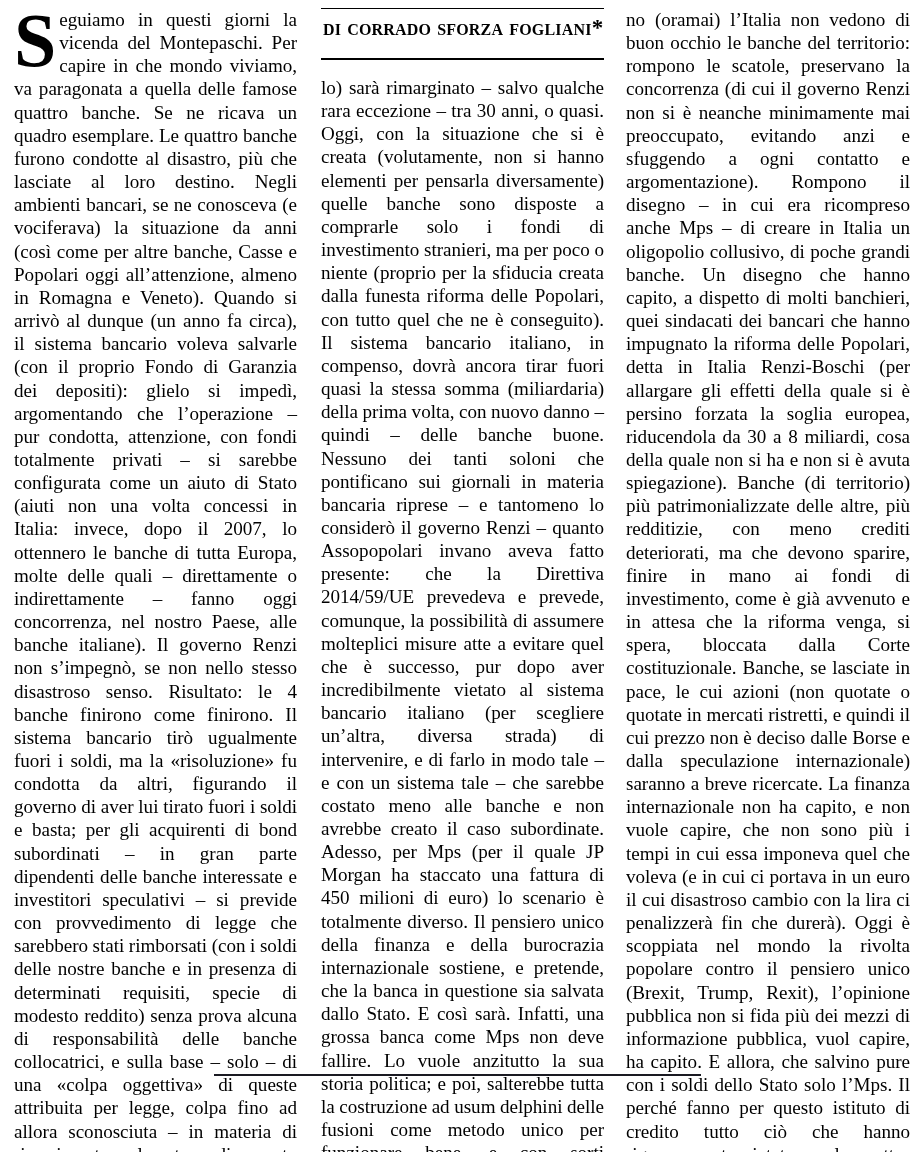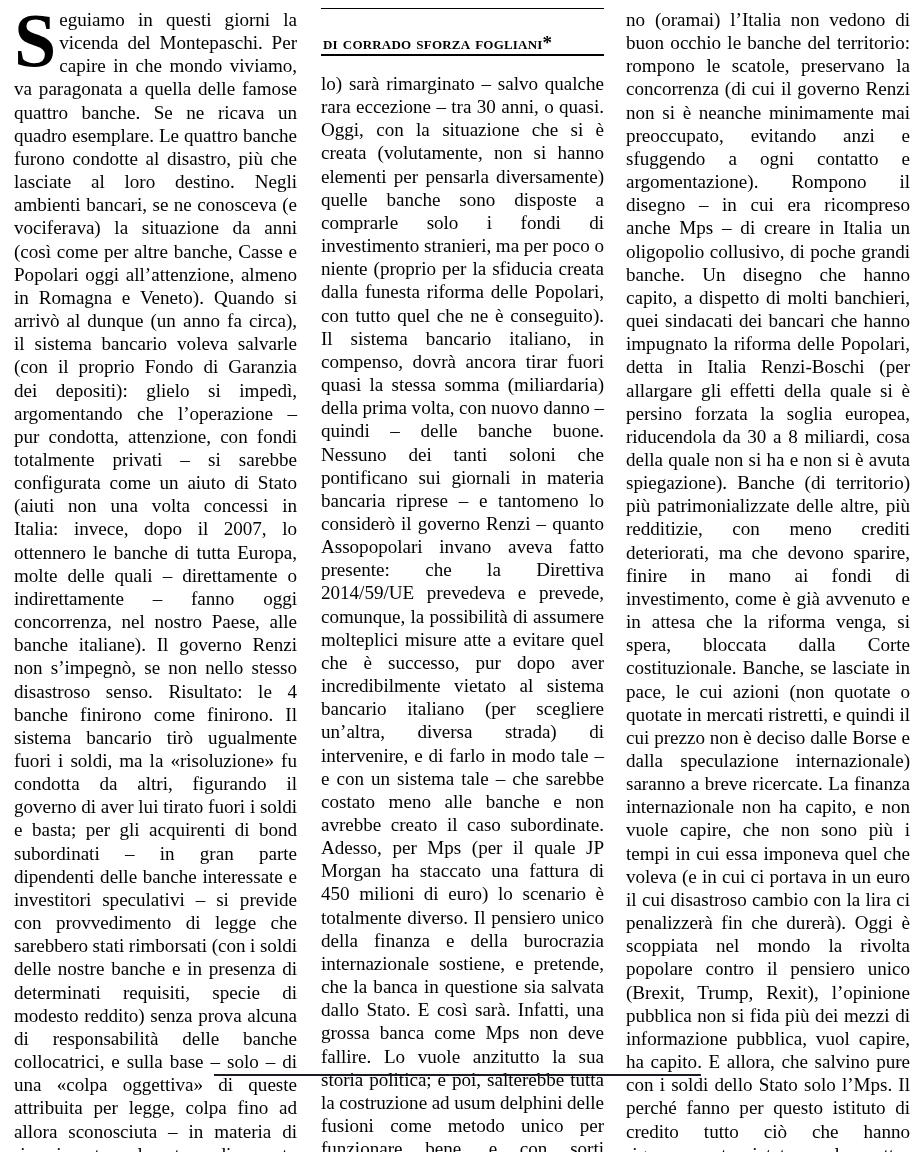--- a/index.html
+++ b/index.html
@@ -75,28 +75,27 @@
   }
   .rule-thin {
     height: 0;
     border-top: 1.6px solid #000;
     width: 100%;
   }
   .rule-thin.lower { border-top-width: 2.2px; }
   .byline {
     font-family: "Liberation Serif", "DejaVu Serif", serif;
     font-weight: bold;
-    font-size: 19px;
+    font-size: 23px;
     line-height: 1.0;
     font-variant: small-caps;
     text-transform: lowercase;
     letter-spacing: 0.2px;
-    padding: 7px 0 2px 2px;
+    padding: 7px 0 19px 2px;
     white-space: nowrap;
-    margin-top: 17px;
   }
 
   
   .bottom-rule {
     position: absolute;
     left: 214px;
     top: 1074px;
     width: 487px;
     height: 0;
     border-top: 2.6px solid #1a1a22;

